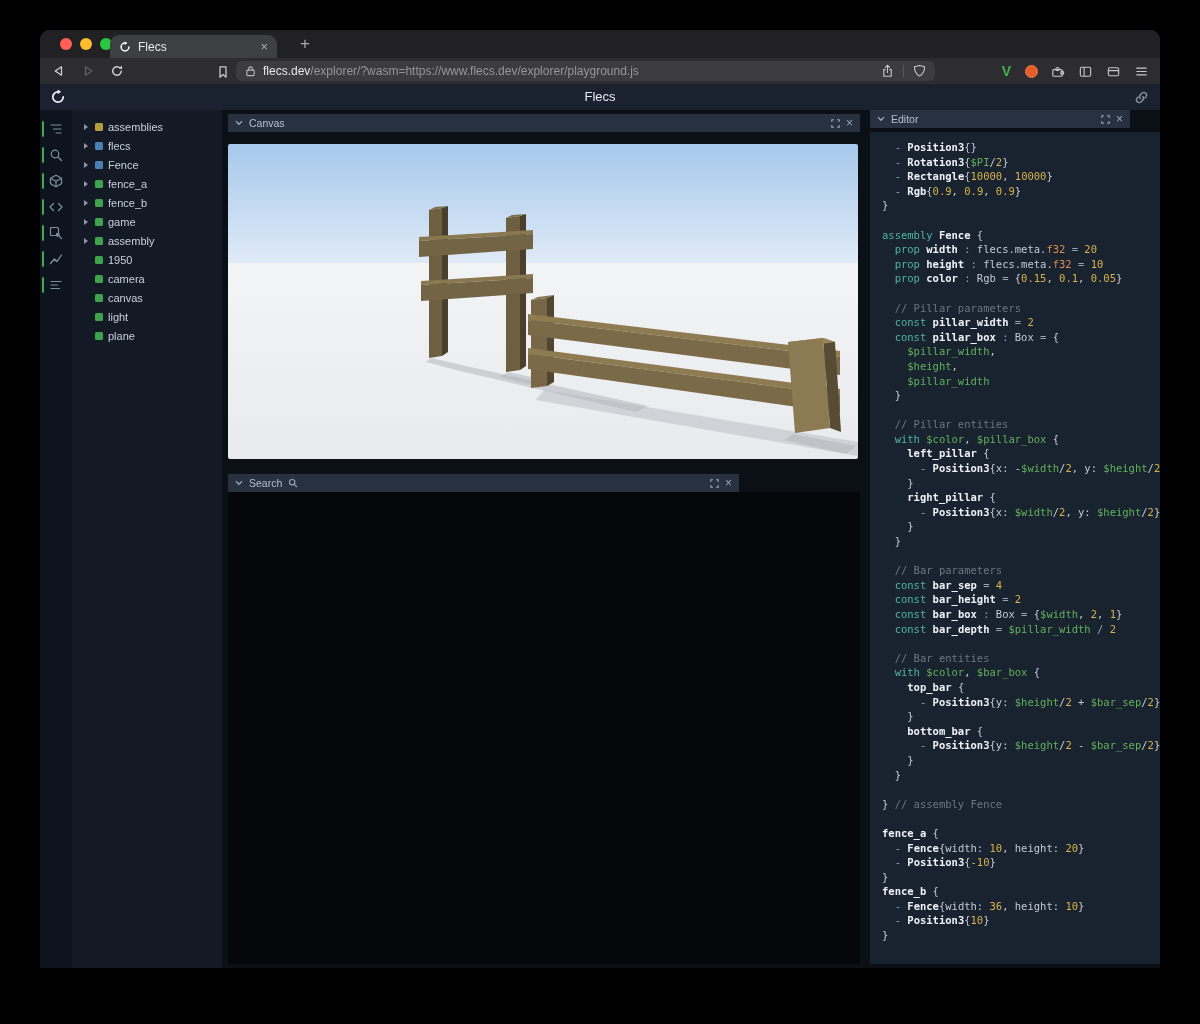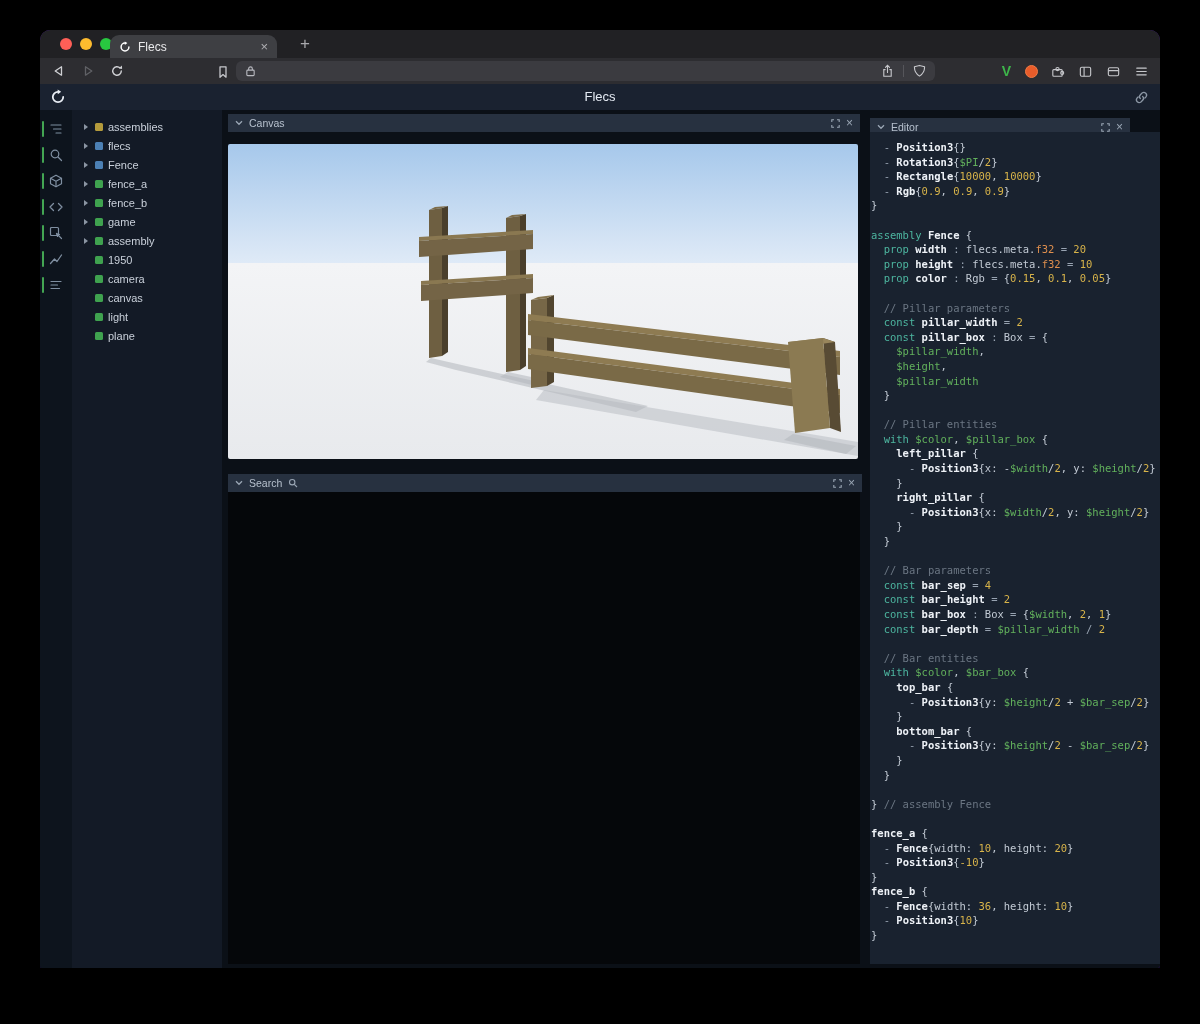--- a/index.html
+++ b/index.html
@@ -55,28 +55,28 @@
   .tri{width:0;height:0;border-left:4px solid #8b95a3;border-top:3.5px solid transparent;
     border-bottom:3.5px solid transparent}
   .sq{width:8px;height:8px;border-radius:1.5px;flex:none}
   .tl{font-size:11px;color:#c9d0da;white-space:nowrap}
 
   .phead{position:absolute;height:18px;background:#273140;display:flex;align-items:center;
     padding:0 7px;gap:6px;color:#b6c0cd;font-size:10.5px}
   .phead .grow{flex:1}
   .ph-close{color:#9aa6b4;font-size:12px;line-height:1}
   .canvas-h{left:188px;top:4px;width:632px}
-  .search-h{left:188px;top:364px;width:634px}
-  .editor-h{left:830px;top:8px;width:260px}
+  .search-h{left:188px;top:364px;width:511px}
+  .editor-h{left:830px;top:0;width:260px}
 
   .viewport{position:absolute;left:188px;top:34px;width:630px;height:315px;
     border-radius:2px;overflow:hidden}
   .search-body{position:absolute;left:188px;top:382px;width:632px;height:472px;background:#05070a}
   .editor-body{position:absolute;left:830px;top:22px;width:290px;height:832px;
-    background:#19222f;padding:8px 0 0 1px;overflow:hidden}
+    background:#19222f;padding:8px 0 0 12px;overflow:hidden}
 
   .cl{font-family:"DejaVu Sans Mono",monospace;font-size:10.5px;line-height:14.6px;
     white-space:pre;color:#c2cad4}
   .tok-p{color:#c2cad4}
   .tok-o{color:#98a3b1}
   .tok-k{color:#4db6a0}
   .tok-b{color:#eef2f7;font-weight:bold}
   .tok-n{color:#d8b44a}
   .tok-t{color:#df8f4e}
   .tok-v{color:#62b15c}
@@ -132,20 +132,21 @@
           <path d="M5 2.8h6v10.4L8 10.6l-3 2.6Z" stroke="#c6c7cb" fill="none" stroke-width="1.3" stroke-linejoin="round"></path>
         </svg>
     </span>
     <div class="urlbar">
       <span>
         <svg width="11" height="12" viewBox="0 0 12 13">
             <rect x="2" y="5.5" width="8" height="6" rx="1" stroke="#b9bac0" fill="none" stroke-width="1.2"></rect>
             <path d="M4 5.5V4a2 2 0 0 1 4 0v1.5" stroke="#b9bac0" fill="none" stroke-width="1.2"></path>
           </svg>
       </span>
+      <span class="url-text"><span class="url-domain">flecs.dev</span><span class="url-path">/explorer/?wasm=https://www.flecs.dev/explorer/playground.js</span></span>
       <span class="url-right">
         <span>
           <svg width="13" height="14" viewBox="0 0 14 15" stroke="#c6c7cb" fill="none" stroke-width="1.2" stroke-linecap="round">
               <path d="M4.5 6H3v7.2h8V6H9.5M7 1.5v7.6M4.8 3.6 7 1.4l2.2 2.2"></path>
             </svg>
         </span>
         <span class="sepline"></span>
         <span>
           <svg width="13" height="14" viewBox="0 0 14 15">
               <path d="M7 1.5 12.5 3c0 4.8-1.8 7.8-5.5 10C3.3 10.8 1.5 7.8 1.5 3Z" stroke="#c6c7cb" fill="none" stroke-width="1.2" stroke-linejoin="round"></path>

